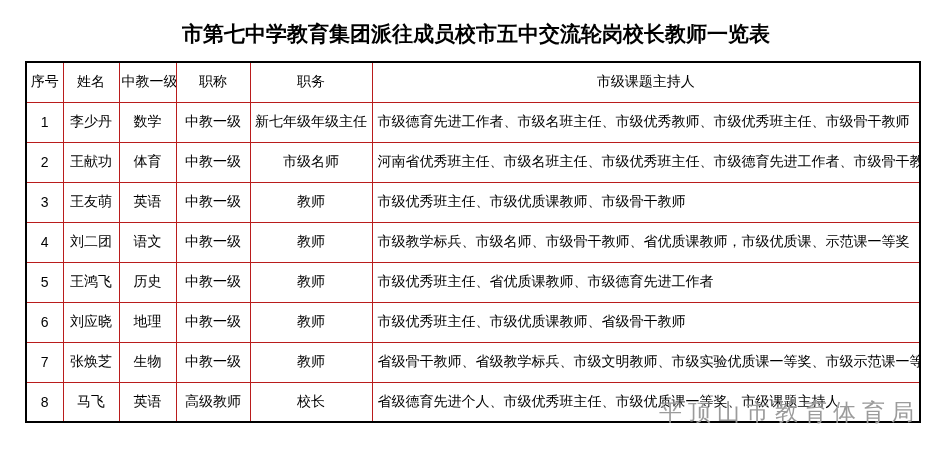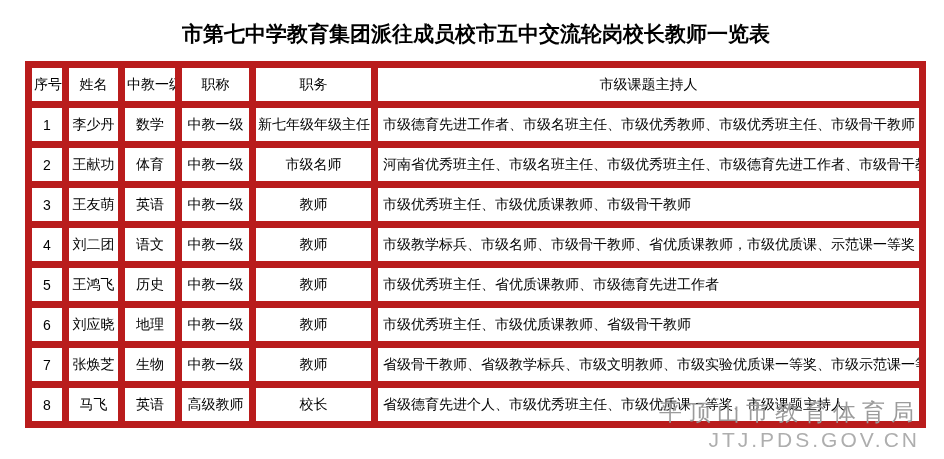--- a/index.html
+++ b/index.html
@@ -27,21 +27,21 @@
     color: #000000;
   }
   table.roster {
     border-collapse: collapse;
     table-layout: fixed;
     width: 894px;
     margin: 13px 0 0 25px;
     border: 2px solid #000000;
   }
   table.roster th, table.roster td {
-    border: 7px solid #b91c1c;
+    border: 1px solid #b91c1c;
     font-size: 14px;
     font-weight: normal;
     text-align: center;
     vertical-align: middle;
     padding: 0 2px;
     overflow: hidden;
     white-space: nowrap;
   }
   table.roster tr { height: 40px; }
   table.roster td.c-honors {
@@ -161,16 +161,15 @@
         <td class="c-subject">英语</td>
         <td class="c-rank">高级教师</td>
         <td class="c-position">校长</td>
         <td class="c-honors">省级德育先进个人、市级优秀班主任、市级优质课一等奖、市级课题主持人</td>
       </tr>
     </tbody>
   </table>
 
   <div class="watermark">
     <div class="wm-org">平顶山市教育体育局</div>
-    <div class="wm-url">JTJ.PDS.GOV.CN</div>
   </div>
 
 </div>
 
 </body></html>

